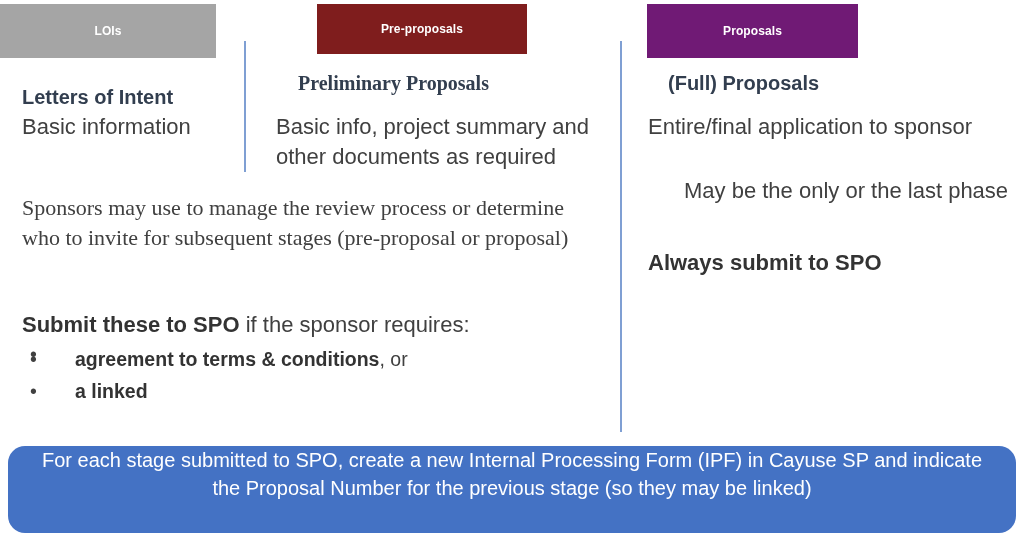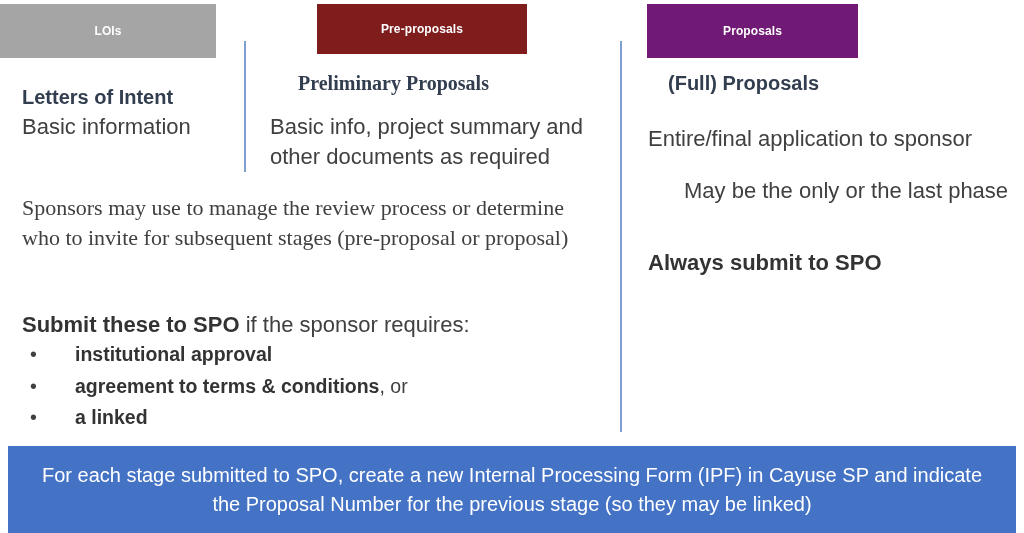--- a/index.html
+++ b/index.html
@@ -66,25 +66,25 @@
     line-height: 1.36;
   }
   .body b, .body strong { color: #333333; font-weight: bold; }
 
   
   #h-lois        { left: 22px;  top: 71px; margin-top: 14px;  }
   #t-lois-basic  { left: 22px;  top: 112px; width: 210px; }
 
   
   #h-pre         { left: 298px; top: 71px; font-family: Liberation Serif, serif;  }
-  #t-pre-basic   { left: 270px; top: 112px; width: 345px; }
+  #t-pre-basic   { left: 276px; top: 112px; width: 345px; }
 
   
   #h-prop        { left: 668px; top: 71px;  }
-  #t-prop-entire { left: 648px; top: 124px; width: 370px; }
+  #t-prop-entire { left: 648px; top: 112px; width: 370px; }
   #t-prop-may    { left: 684px; top: 176px; width: 370px; }
   #t-prop-always { left: 648px; top: 248px; width: 370px; font-weight: bold; color:#333333; }
 
   
   #t-sponsors    { left: 22px;  top: 193px; width: 585px; font-family: Liberation Serif, serif; }
 
   
   #t-submit      { left: 22px;  top: 310px; width: 585px; }
   .bullet-list {
     position: absolute;
@@ -114,24 +114,25 @@
 
   
   #banner {
     position: absolute;
     left: 8px;
     top: 446px;
     width: 1008px;
     height: 87px;
     background: #4472c4;
     display: flex;
-    align-items: center;
+    align-items: flex-start;
     justify-content: center;
     box-sizing: border-box;
     padding: 0 22px;
+    border-radius: 17px;
   }
   #banner .banner-text {
     color: #ffffff;
     font-size: 20px;
     line-height: 1.42;
     text-align: center;
   }
 </style>
 </head>
 <body>
@@ -164,21 +165,21 @@
 
 <div id="t-sponsors" class="body">Sponsors may use to manage the review process or determine who to invite for subsequent stages (pre-proposal or proposal)</div>
 
 <div id="t-submit" class="body">
   <b>Submit these to SPO</b><span> if the sponsor requires:</span>
 </div>
 
 <ul class="bullet-list">
   <li>
     <span class="dot">•</span>
-    <b>institutional approval</b><span></span>
+    <span></span>
   </li>
   <li>
     <span class="dot">•</span>
     <b>agreement to terms &amp; conditions</b><span>, or</span>
   </li>
   <li>
     <span class="dot">•</span>
     <b>a linked</b><span></span>
   </li>
 </ul>

